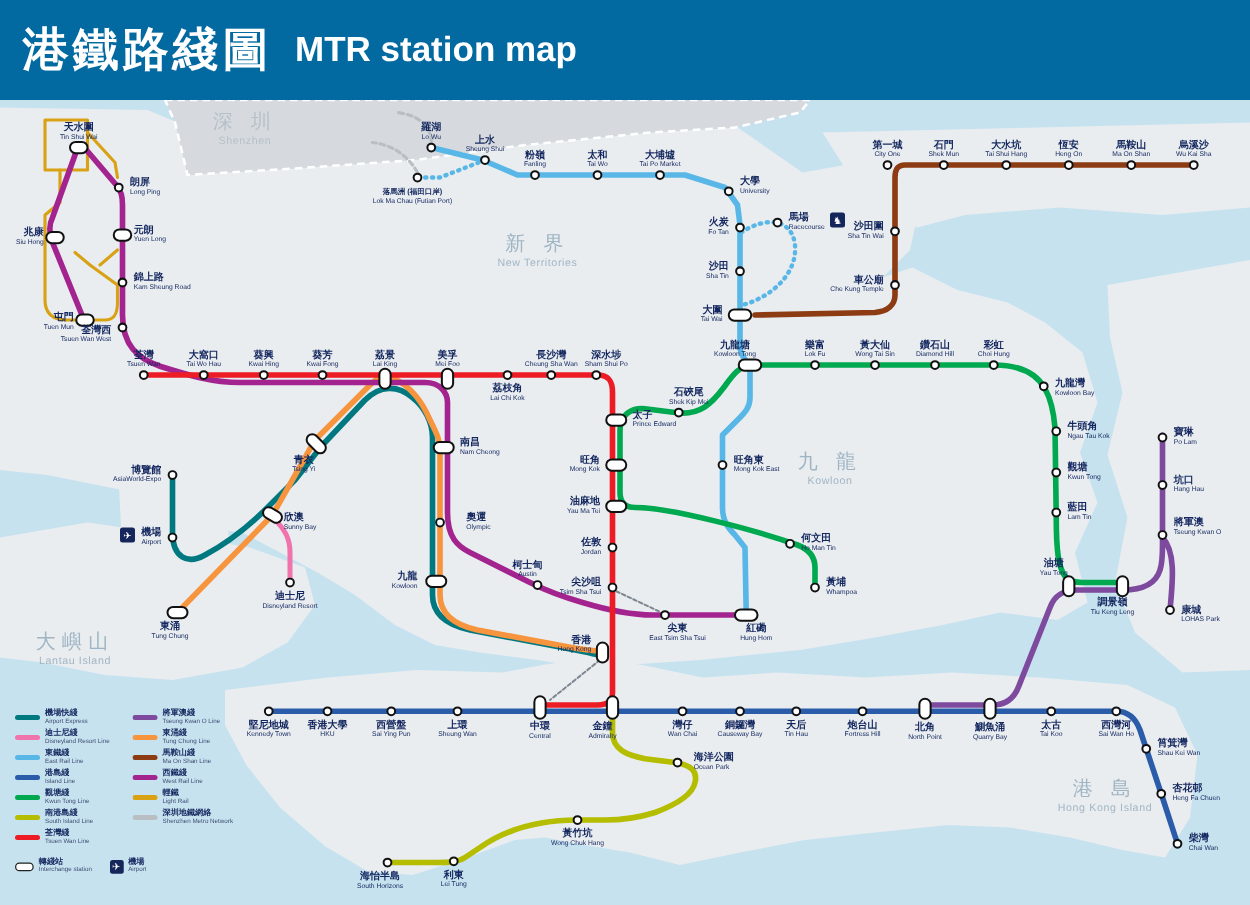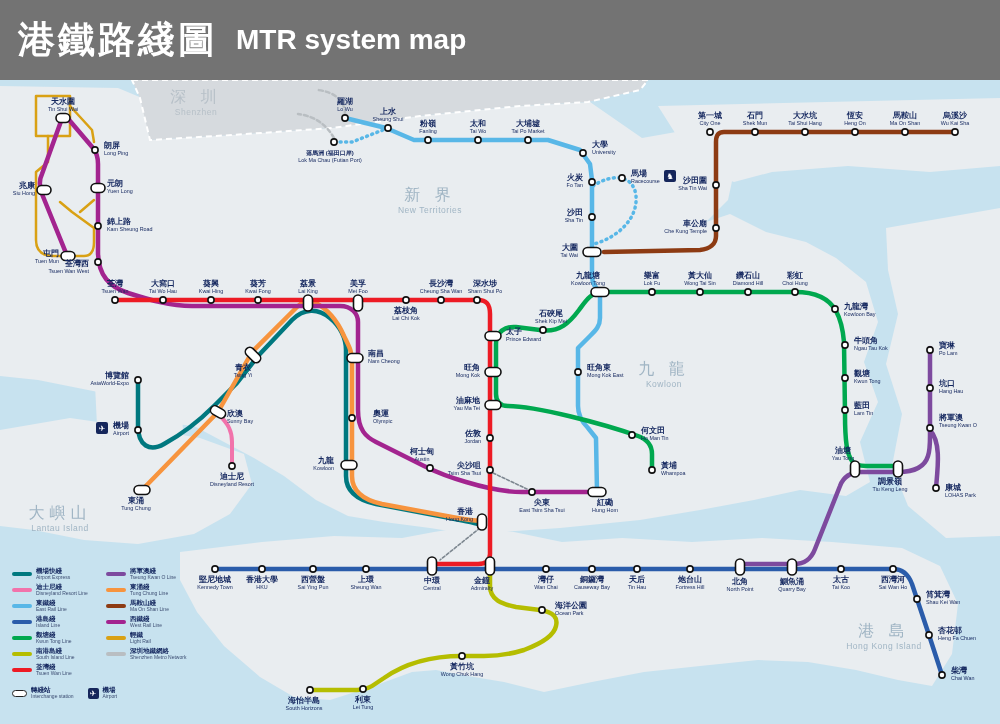--- a/index.html
+++ b/index.html
@@ -2,21 +2,21 @@
 <html><head>
 <meta charset="utf-8">
 <style>
   html,body{margin:0;padding:0;}
   body{
     width:1000px;height:724px;overflow:hidden;
     font-family:"Liberation Sans","DejaVu Sans",sans-serif;
     background:#c7e2ef;
   }
   #header{
-    height:80px;background:#737373;display:flex;align-items:center;
+    height:80px;background:#0369a1;display:flex;align-items:center;
     padding-left:18px;box-sizing:border-box;
   }
   #title-zh{
     color:#fff;font-size:37px;font-weight:bold;letter-spacing:3px;
     font-family:"Liberation Serif","DejaVu Serif",serif;
   }
   #title-en{color:#fff;font-size:28px;font-weight:600;margin-left:18px;}
   #map-wrap{position:relative;width:1000px;height:644px;}
   svg{display:block;}
   text{font-family:"Liberation Sans","DejaVu Sans",sans-serif;}
@@ -42,21 +42,21 @@
   .air-icon{width:11px;height:11px;background:#15265b;color:#fff;font-size:8px;
     display:flex;align-items:center;justify-content:center;border-radius:2px;
     margin-right:4px;flex:none;}
 </style>
 </head>
 <body>
 
 <div id="page">
   <header id="header">
     <span id="title-zh">港鐵路綫圖</span>
-    <span id="title-en">MTR system map</span>
+    <span id="title-en">MTR station map</span>
   </header>
 
   <div id="map-wrap">
     <svg id="map-svg" viewBox="0 0 1000 644" width="1000" height="644">
       <rect x="0" y="0" width="1000" height="644" fill="#c7e2ef"></rect>
 
       <g id="g-land">
         <path fill="#e9edf0" d="M0,6 L118,8 L142,18 L150,60 L232,55 L332,48 L420,36 L522,26 L590,22 L642,58 L676,52 L712,70 L734,92 L728,120 L706,142 L730,134 L766,152 L806,162 L836,178 L866,202 L878,242 L864,282 L878,322 L860,362 L870,402 L846,416 L800,410 L754,420 L700,430 L640,440 L560,448 L500,452 L468,454 L430,448 L384,442 L348,436 L316,420 L284,396 L254,378 L224,362 L194,346 L158,342 L118,316 L78,308 L38,300 L0,296 Z"></path>
         <path fill="#d6dade" stroke="#ffffff" stroke-width="2" stroke-dasharray="6,4" d="M132,0 L648,0 L640,10 L588,22 L520,26 L420,36 L332,48 L232,55 L150,60 L140,18 Z"></path>
         <path fill="#e9edf0" d="M658,26 L1000,18 L1000,86 L930,92 L848,86 L772,92 L734,102 L708,92 L682,64 Z"></path>

